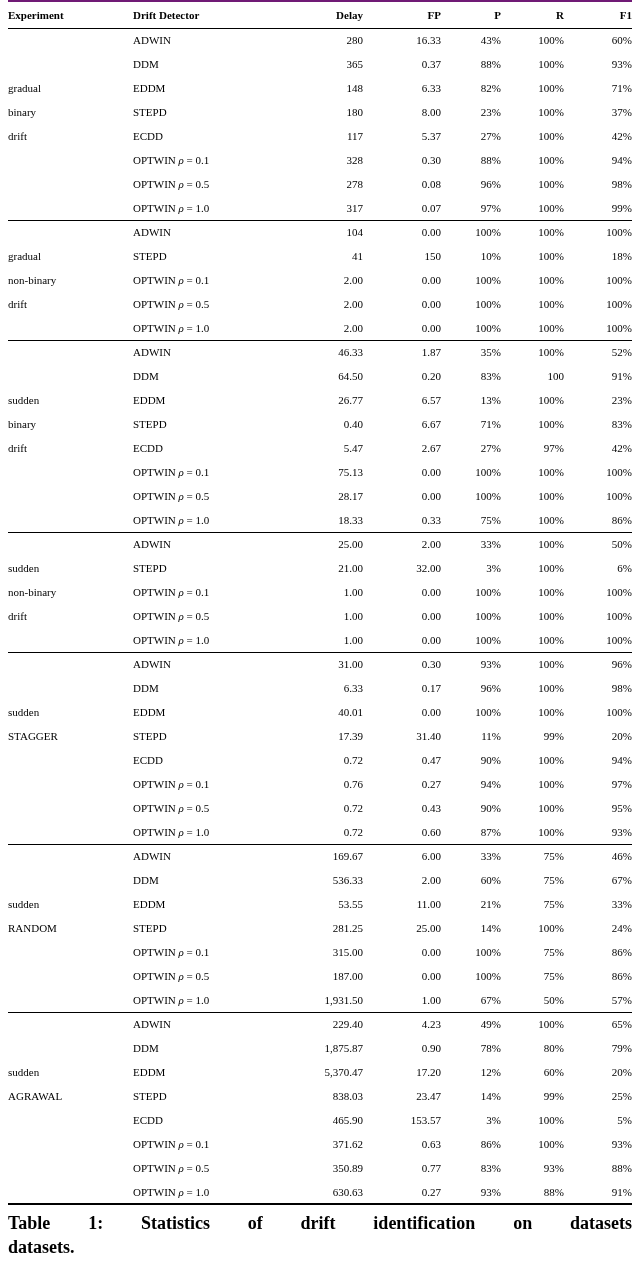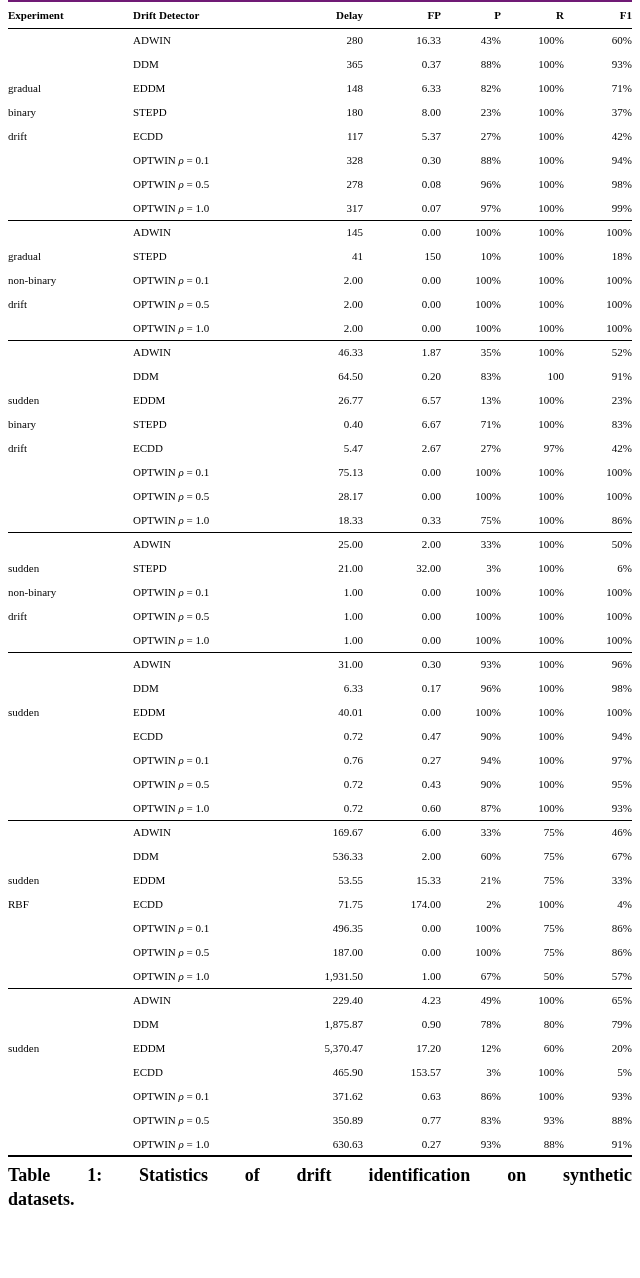--- a/index.html
+++ b/index.html
@@ -149,21 +149,21 @@
           <td class="right num">0.07</td>
           <td class="right num">97%</td>
           <td class="right num">100%</td>
           <td class="right num bold">99%</td>
         </tr>
       </tbody>
       <tbody>
         <tr>
           <td class="left exp"></td>
           <td class="left det">ADWIN</td>
-          <td class="right num">145</td>
+          <td class="right num">104</td>
           <td class="right num">0.00</td>
           <td class="right num">100%</td>
           <td class="right num">100%</td>
           <td class="right num bold">100%</td>
         </tr>
         <tr>
           <td class="left exp">gradual</td>
           <td class="left det">STEPD</td>
           <td class="right num">41</td>
           <td class="right num">150</td>
@@ -342,20 +342,29 @@
         <tr>
           <td class="left exp">sudden</td>
           <td class="left det">EDDM</td>
           <td class="right num">40.01</td>
           <td class="right num">0.00</td>
           <td class="right num">100%</td>
           <td class="right num">100%</td>
           <td class="right num bold">100%</td>
         </tr>
         <tr>
+          <td class="left exp">STAGGER</td>
+          <td class="left det">STEPD</td>
+          <td class="right num">17.39</td>
+          <td class="right num">31.40</td>
+          <td class="right num">11%</td>
+          <td class="right num">99%</td>
+          <td class="right num">20%</td>
+        </tr>
+        <tr>
           <td class="left exp"></td>
           <td class="left det">ECDD</td>
           <td class="right num">0.72</td>
           <td class="right num">0.47</td>
           <td class="right num">90%</td>
           <td class="right num">100%</td>
           <td class="right num">94%</td>
         </tr>
         <tr>
           <td class="left exp"></td>
@@ -401,38 +410,38 @@
           <td class="right num">536.33</td>
           <td class="right num">2.00</td>
           <td class="right num">60%</td>
           <td class="right num">75%</td>
           <td class="right num">67%</td>
         </tr>
         <tr>
           <td class="left exp">sudden</td>
           <td class="left det">EDDM</td>
           <td class="right num bold">53.55</td>
-          <td class="right num">15.33</td>
+          <td class="right num">11.00</td>
           <td class="right num">21%</td>
           <td class="right num">75%</td>
           <td class="right num">33%</td>
         </tr>
         <tr>
-          <td class="left exp">RBF</td>
-          <td class="left det">ECDD</td>
-          <td class="right num">71.75</td>
-          <td class="right num">174.00</td>
-          <td class="right num">2%</td>
-          <td class="right num">100%</td>
-          <td class="right num">4%</td>
-        </tr>
-        <tr>
-          <td class="left exp"></td>
-          <td class="left det">OPTWIN <i>ρ</i> = 0.1</td>
-          <td class="right num">496.35</td>
+          <td class="left exp">RANDOM</td>
+          <td class="left det">STEPD</td>
+          <td class="right num">281.25</td>
+          <td class="right num">25.00</td>
+          <td class="right num">14%</td>
+          <td class="right num">100%</td>
+          <td class="right num">24%</td>
+        </tr>
+        <tr>
+          <td class="left exp"></td>
+          <td class="left det">OPTWIN <i>ρ</i> = 0.1</td>
+          <td class="right num">315.00</td>
           <td class="right num">0.00</td>
           <td class="right num">100%</td>
           <td class="right num">75%</td>
           <td class="right num bold">86%</td>
         </tr>
         <tr>
           <td class="left exp"></td>
           <td class="left det">OPTWIN <i>ρ</i> = 0.5</td>
           <td class="right num">187.00</td>
           <td class="right num">0.00</td>
@@ -472,20 +481,29 @@
         <tr>
           <td class="left exp">sudden</td>
           <td class="left det">EDDM</td>
           <td class="right num">5,370.47</td>
           <td class="right num">17.20</td>
           <td class="right num">12%</td>
           <td class="right num">60%</td>
           <td class="right num">20%</td>
         </tr>
         <tr>
+          <td class="left exp">AGRAWAL</td>
+          <td class="left det">STEPD</td>
+          <td class="right num">838.03</td>
+          <td class="right num">23.47</td>
+          <td class="right num">14%</td>
+          <td class="right num">99%</td>
+          <td class="right num">25%</td>
+        </tr>
+        <tr>
           <td class="left exp"></td>
           <td class="left det">ECDD</td>
           <td class="right num">465.90</td>
           <td class="right num">153.57</td>
           <td class="right num">3%</td>
           <td class="right num">100%</td>
           <td class="right num">5%</td>
         </tr>
         <tr>
           <td class="left exp"></td>
@@ -511,17 +529,17 @@
           <td class="right num">630.63</td>
           <td class="right num">0.27</td>
           <td class="right num">93%</td>
           <td class="right num">88%</td>
           <td class="right num">91%</td>
         </tr>
       </tbody>
     </table>
 
   <div class="caption">
-    <div class="cap-line1">Table 1: Statistics of drift identification on synthetic</div>
+    <div class="cap-line1">Table 1: Statistics of drift identification on datasets</div>
     <div class="cap-line2">datasets.</div>
   </div>
 
 </div>
 
 </body></html>

